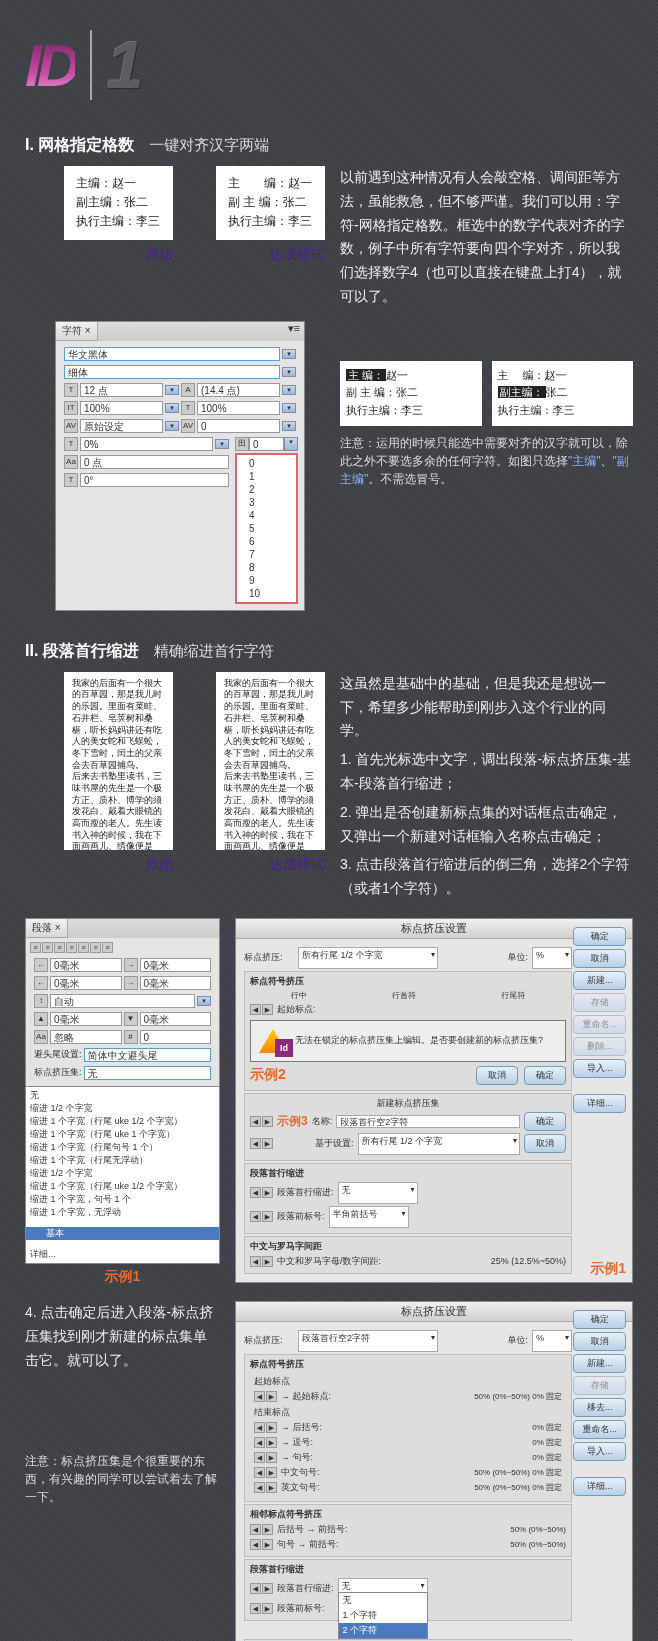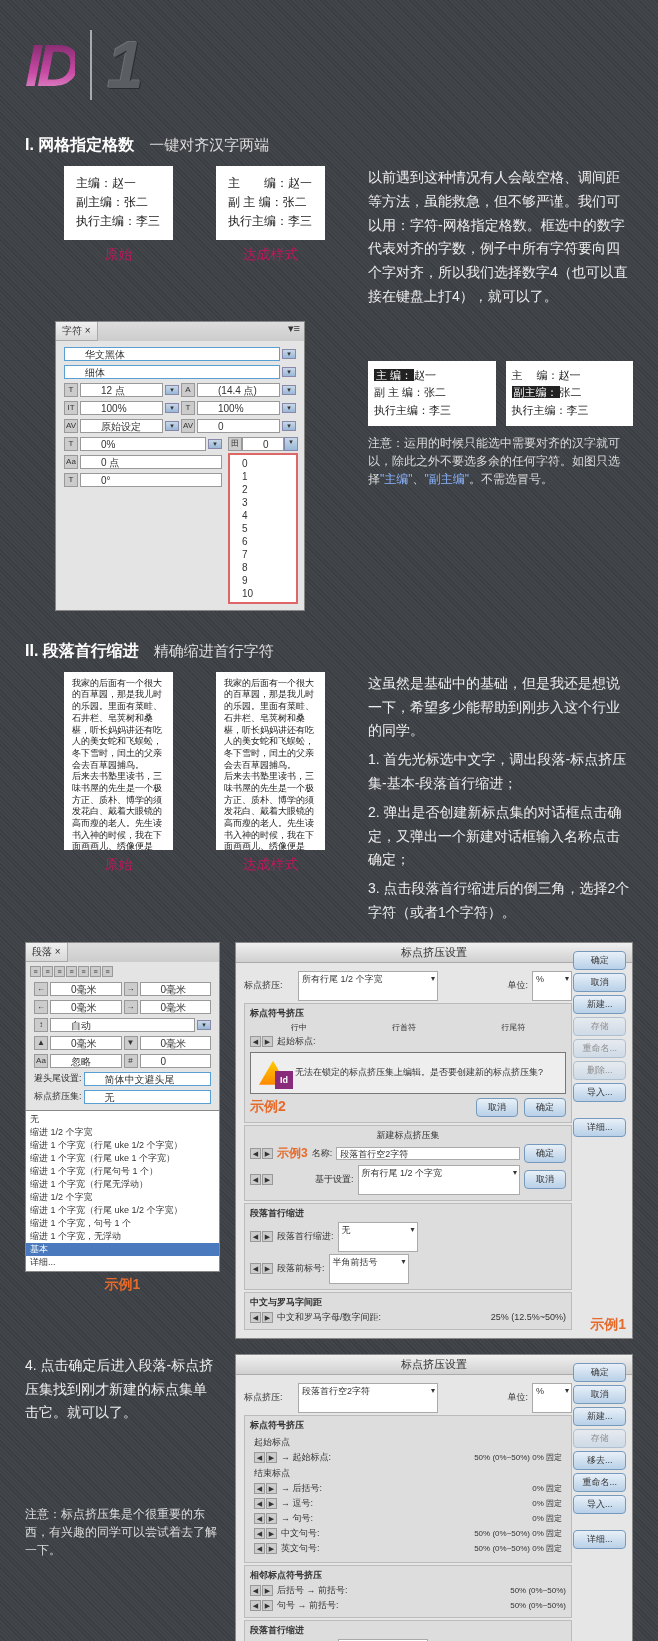--- a/index.html
+++ b/index.html
@@ -19,52 +19,52 @@
   .header-sub-row { display: flex; align-items: center; gap: 8px; }
   .header-sub { font-size: 16px; color: #ccc; letter-spacing: 1px; }
   .lesson-label { font-size: 11px; color: #aaa; }
   .big-one { font-size: 66px; font-weight: 900; font-style: italic; color: #5a5d62; text-shadow: 1px 1px 0 #2a2d32, -1px -1px 0 #6a6d72; line-height: 0.8; }
   
   .section-heading { color: #fff; font-size: 16px; font-weight: 700; margin: 15px 0 10px 0; display: flex; align-items: center; gap: 15px; }
   .section-heading .sub { font-weight: 400; color: #ddd; font-size: 15px; }
   
   .row { display: flex; gap: 15px; margin-bottom: 12px; }
   .col-left { flex: 0 0 300px; }
-  .col-right { flex: 1; margin-left: 28px; }
+  .col-right { flex: 1; }
   
   .whitebox { background: #fff; color: #222; font-size: 12px; padding: 8px 12px; line-height: 1.6; }
-  .label-under { text-align: center; font-size: 14px; color: #be185d; margin-top: 6px; }
+  .label-under { text-align: right; font-size: 14px; color: #4c1d95; margin-top: 6px; }
   .two-box { display: flex; gap: 4px; }
   .two-box > div { flex: 1; padding-left: 39px; }
   
   .desc { font-size: 14px; line-height: 1.7; color: #eee; }
   .desc p { margin-bottom: 5px; }
   
   .panel { background: #e4e4e4; border: 1px solid #888; font-size: 10px; color: #333; }
   .panel-tab { background: linear-gradient(#f0f0f0, #d8d8d8); padding: 2px 6px; font-size: 10px; border-bottom: 1px solid #aaa; display: inline-block; border-right: 1px solid #aaa; }
   .panel-close { float: right; padding: 0 4px; font-size: 11px; }
   .panel-row { display: flex; align-items: center; padding: 2px 4px; gap: 2px; }
-  .panel-field { background: #fff; border: 1px solid #999; padding: 1px 20px; flex: 1; font-size: 10px; min-width: 35px; height: 14px; line-height: 12px; }
+  .panel-field { background: #fff; border: 1px solid #999; padding: 1px 3px; flex: 1; font-size: 10px; min-width: 35px; height: 14px; line-height: 12px; }
   .panel-field.blue { border: 1px solid #5a9fd4; }
   .panel-icon { width: 14px; height: 14px; background: #ccc; border: 1px solid #999; font-size: 8px; text-align: center; line-height: 12px; }
   .panel-spinner { width: 14px; background: linear-gradient(#c8d8e8,#9ab8d8); border: 1px solid #88a; font-size: 7px; text-align: center; }
   .dropdown-list { background: #fff; border: 2px solid #d66; padding: 2px 12px; font-size: 10px; line-height: 1.3; }
   .hl-editor { background: #222; color: #fff; padding: 0 2px; }
   .note { font-size: 12px; color: #ddd; line-height: 1.5; margin-top: 8px; }
   .hl-blue { color: #8ab5ff; }
   
   .para-sample { background: #fff; color: #222; font-size: 9px; padding: 6px 8px; line-height: 1.3; height: 178px; overflow: hidden; }
   
   .dialog { background: #e6e6e6; border: 1px solid #888; font-size: 10px; color: #333; position: relative; }
   .dialog-title { background: linear-gradient(#f0f0f0, #d0d0d0); text-align: center; font-size: 11px; padding: 2px 0; border-bottom: 1px solid #aaa; }
   .dialog-body { padding: 6px 8px; }
   .dialog-row { display: flex; align-items: center; gap: 4px; margin: 2px 0; font-size: 9px; }
   .dialog-label { min-width: 50px; }
   .dialog-input { background: #fff; border: 1px solid #aaa; padding: 1px 3px; flex: 0 0 90px; height: 13px; line-height: 11px; }
-  .dialog-select { background: #fff; border: 1px solid #aaa; padding: 1px 3px; height: 30px; line-height: 12px; position: relative; }
+  .dialog-select { background: #fff; border: 1px solid #aaa; padding: 1px 3px; height: 22px; line-height: 12px; position: relative; }
   .dialog-select::after { content: "▾"; position: absolute; right: 2px; font-size: 8px; }
   .dialog-btn { background: linear-gradient(#e8f0f8, #b8d0e8); border: 1px solid #7799bb; border-radius: 4px; padding: 2px 8px; font-size: 9px; min-width: 42px; text-align: center; }
   .dialog-btns-col { position: absolute; right: 6px; top: 8px; display: flex; flex-direction: column; gap: 3px; }
   .red-box { border: 2px solid #e55; padding: 2px; }
   .orange-label { color: #e66a2a; font-size: 14px; font-weight: 700; }
   .inner-dialog { background: #eee; border: 1px solid #777; padding: 8px; margin: 4px 0; display: flex; align-items: center; gap: 8px; }
   .warning-icon { width: 28px; height: 24px; background: linear-gradient(#ffcc00,#ff8800); clip-path: polygon(50% 0, 100% 100%, 0 100%); position: relative; }
   .id-badge { width: 18px; height: 18px; background: #8a2a7a; color: #fff; font-size: 9px; font-weight: 700; text-align: center; line-height: 18px; }
   .section-group { background: #ddd; border: 1px solid #bbb; padding: 3px 5px; margin: 2px 0; }
   .section-group-title { font-size: 9px; font-weight: 700; margin-bottom: 2px; }
@@ -294,21 +294,21 @@
         <div>无</div>
         <div>缩进 1/2 个字宽</div>
         <div>缩进 1 个字宽（行尾 uke 1/2 个字宽）</div>
         <div>缩进 1 个字宽（行尾 uke 1 个字宽）</div>
         <div>缩进 1 个字宽（行尾句号 1 个）</div>
         <div>缩进 1 个字宽（行尾无浮动）</div>
         <div>缩进 1/2 个字宽</div>
         <div>缩进 1 个字宽（行尾 uke 1/2 个字宽）</div>
         <div>缩进 1 个字宽，句号 1 个</div>
         <div>缩进 1 个字宽，无浮动</div>
-        <div style="background:#4a7abd;color:#fff;padding:0 4px;margin:0 -4px">基本</div>
+        <div style="background:#4a7abd;color:#fff;padding:0 20px;margin:8px -4px">基本</div>
         <div>详细...</div>
       </div>
       <div class="orange-label" style="text-align:center;margin-top:4px;">示例1</div>
     </div>
 
     <div style="flex:1;">
       <div class="dialog">
         <div class="dialog-title">标点挤压设置</div>
         <div class="dialog-body" style="padding-right:60px;">
           <div class="dialog-row">

